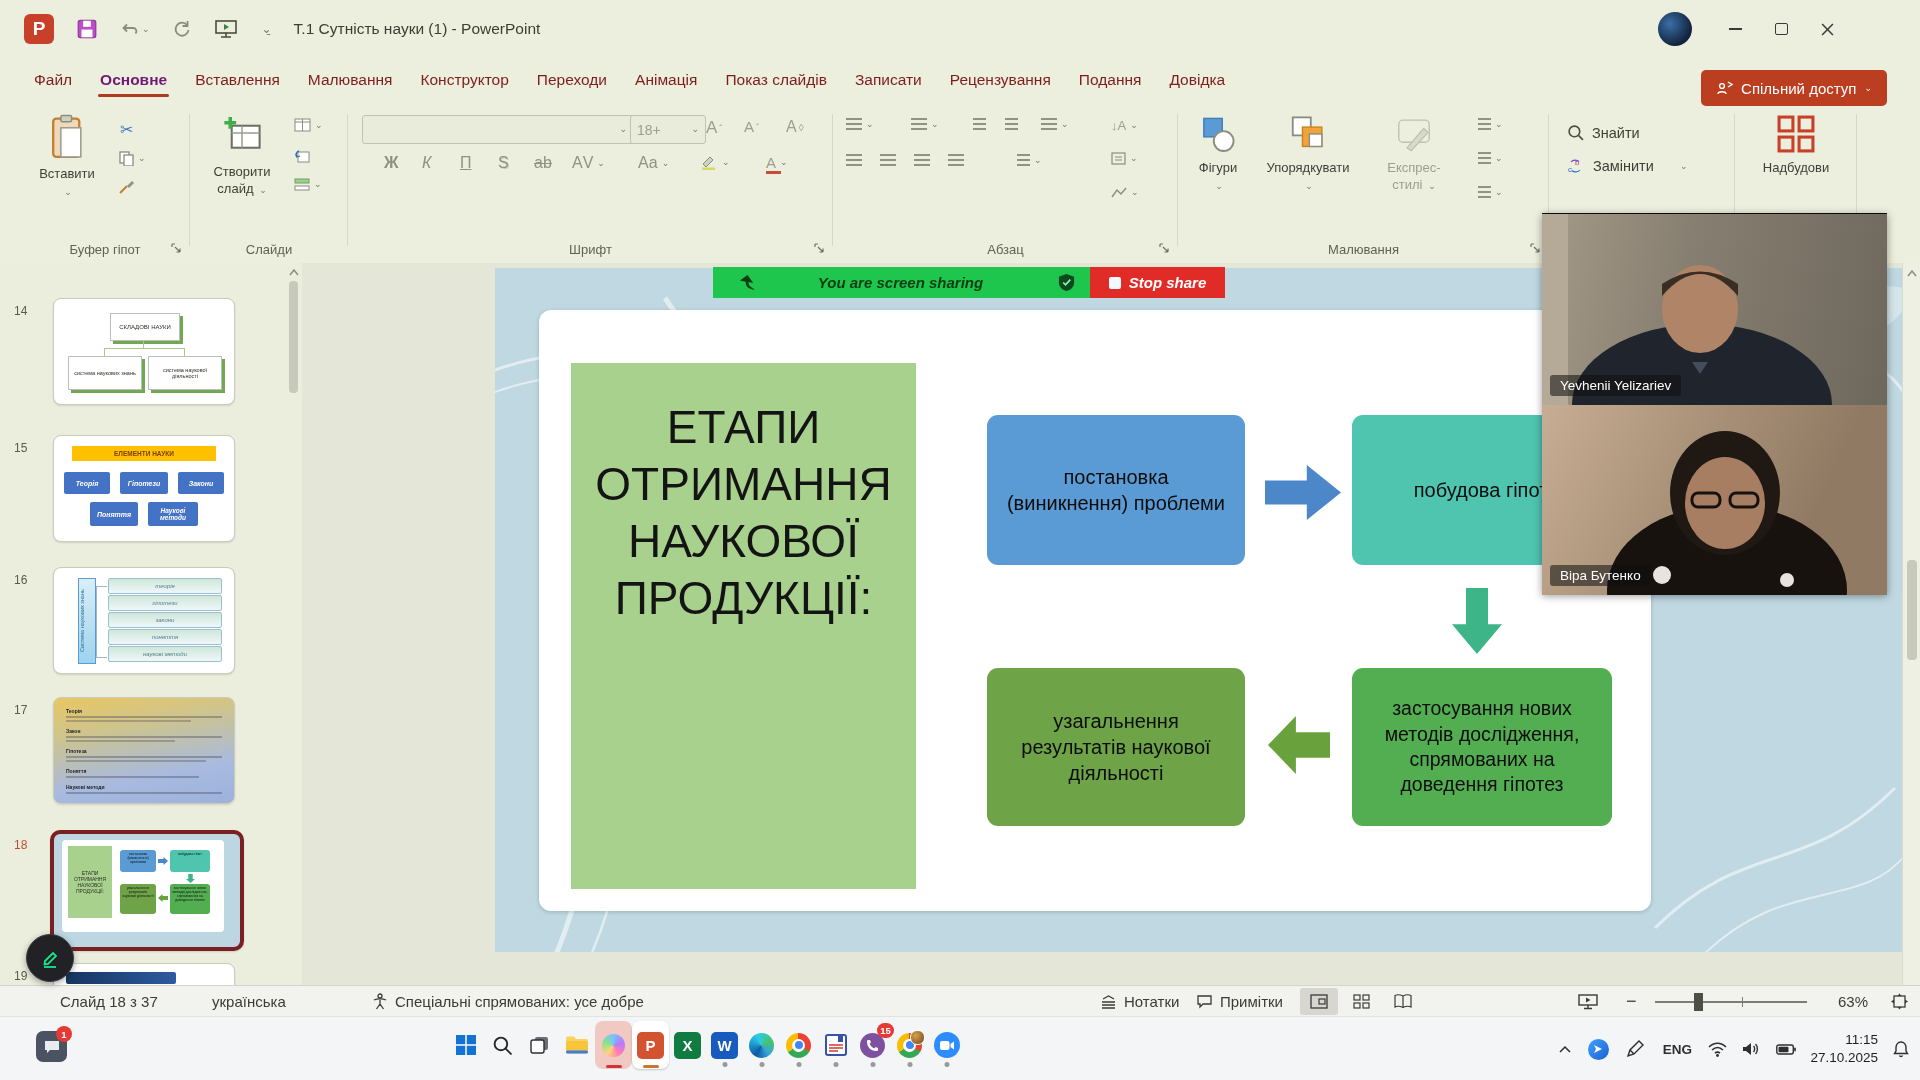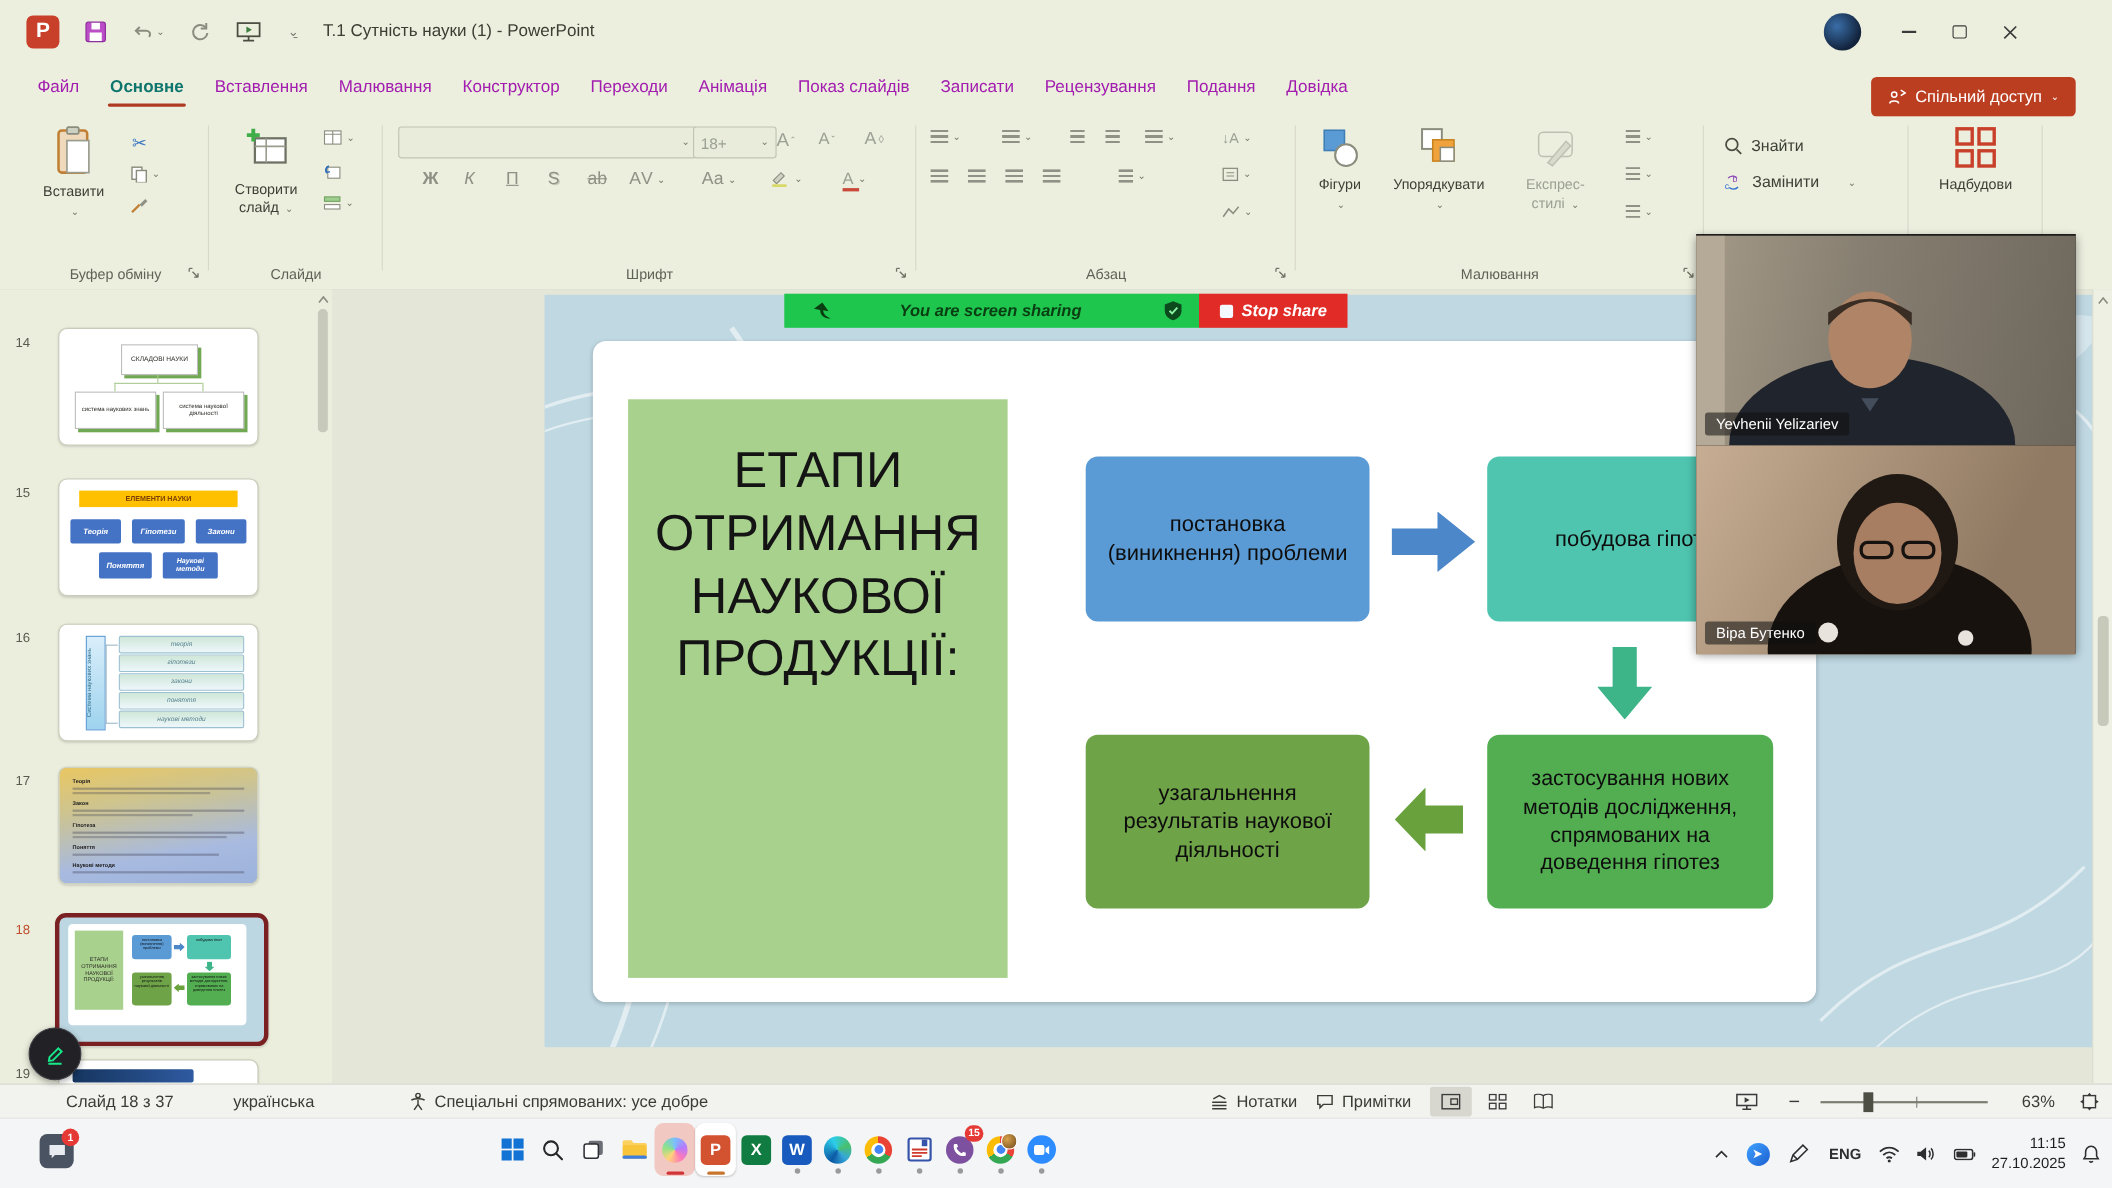--- a/index.html
+++ b/index.html
@@ -17,22 +17,22 @@
   .qat{color:#6e7163;}
   .titletext{font-size:15.5px;color:#3c3e33;}
   .searchbox{position:absolute;left:713px;top:12px;width:517px;height:34px;background:#f4f6ea;
              border:1px solid #b9bcab;border-radius:5px;display:flex;align-items:center;padding:0 12px;gap:10px;}
   .searchbox input{border:none;background:transparent;outline:none;font-size:15px;color:#5c5f52;
                    font-family:"Liberation Sans",sans-serif;width:100%;}
   .winbtn{width:46px;height:40px;display:flex;align-items:center;justify-content:center;color:#3a3a3a;}
 
   
   #menubar{position:absolute;left:0;top:58px;width:1920px;height:48px;background:#eceede;}
-  .tab{position:relative;display:inline-block;padding:13px 14px;font-size:15.5px;color:#a21caf;cursor:default;}
-  .tab.active{font-weight:bold;color:#0f766e;}
+  .tab{position:relative;display:inline-block;padding:13px 14px;font-size:15.5px;color:#7f1d1d;cursor:default;}
+  .tab.active{font-weight:bold;color:#701a75;}
   .tab.active::after{content:"";position:absolute;left:12px;right:12px;bottom:5px;height:3px;
                      background:#ae3a21;border-radius:2px;}
   .sharebtn{position:absolute;right:33px;top:12px;width:186px;height:36px;background:#bc3e21;border-radius:5px;
             color:#fff;font-size:15px;display:flex;align-items:center;justify-content:center;gap:8px;}
 
   
   #ribbon{position:absolute;left:0;top:106px;width:1920px;height:157px;background:#eceede;
           border-bottom:1px solid #cfd2c0;}
   .group{position:absolute;top:0;height:156px;}
   .group::after{content:"";position:absolute;right:0;top:8px;height:132px;width:1px;background:#d6d8c8;}
@@ -193,21 +193,21 @@
             <rect x="6" y="5" width="9" height="11" fill="#fff" stroke="#8a8d7d" stroke-width="1.3"></rect>
           </svg>
           <span class="cv">⌄</span>
       </div>
       <div class="sbtn" style="left:98px;top:74px;">
         <svg width="17" height="16" viewBox="0 0 17 16">
             <path d="M2 13 L9 6" stroke="#c07f32" stroke-width="2"></path>
             <path d="M9 6 L14 1 L16 3 L11 8 Z" fill="#8f9285"></path>
           </svg>
       </div>
-      <div class="glabel">Буфер обміну</div>
+      <div class="glabel">Буфер гіпот</div>
       <span class="launcher">
           <svg width="11" height="11" viewBox="0 0 11 11">
             <path d="M1 1 V4 M1 1 H4 M4 4 L9 9 M9 9 V5.5 M9 9 H5.5" stroke="#6e7163" stroke-width="1.2" fill="none"></path>
           </svg>
         </span>
     </div>
 
     <div class="group" style="left:190px;width:158px;">
       <div class="bigbtn" style="left:12px;width:80px;">
         <svg width="42" height="44" viewBox="0 0 28 30" style="margin:0 auto;">

